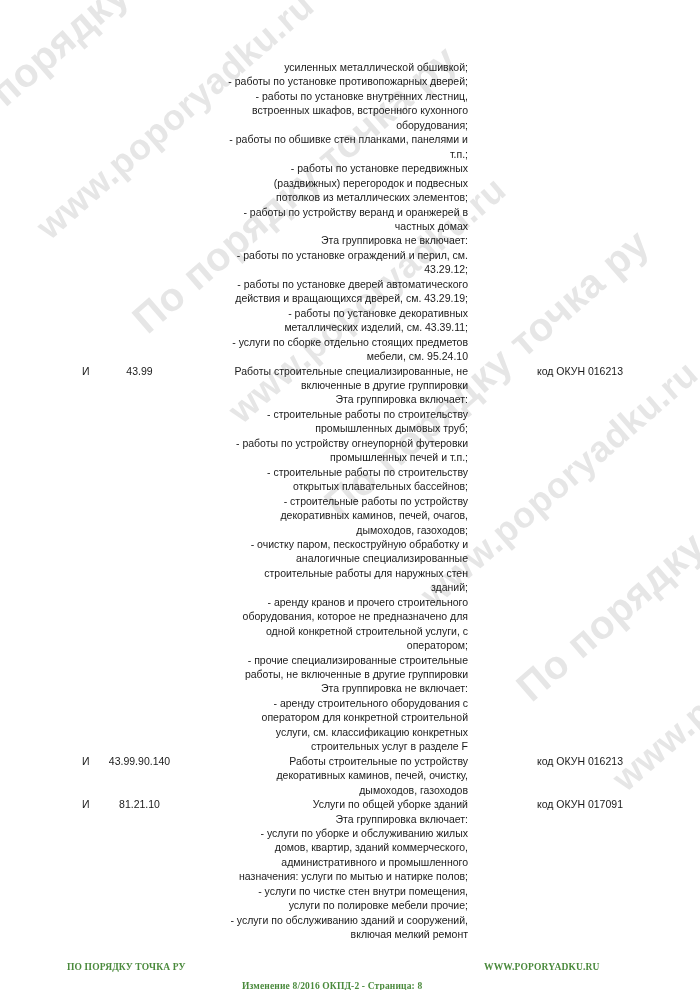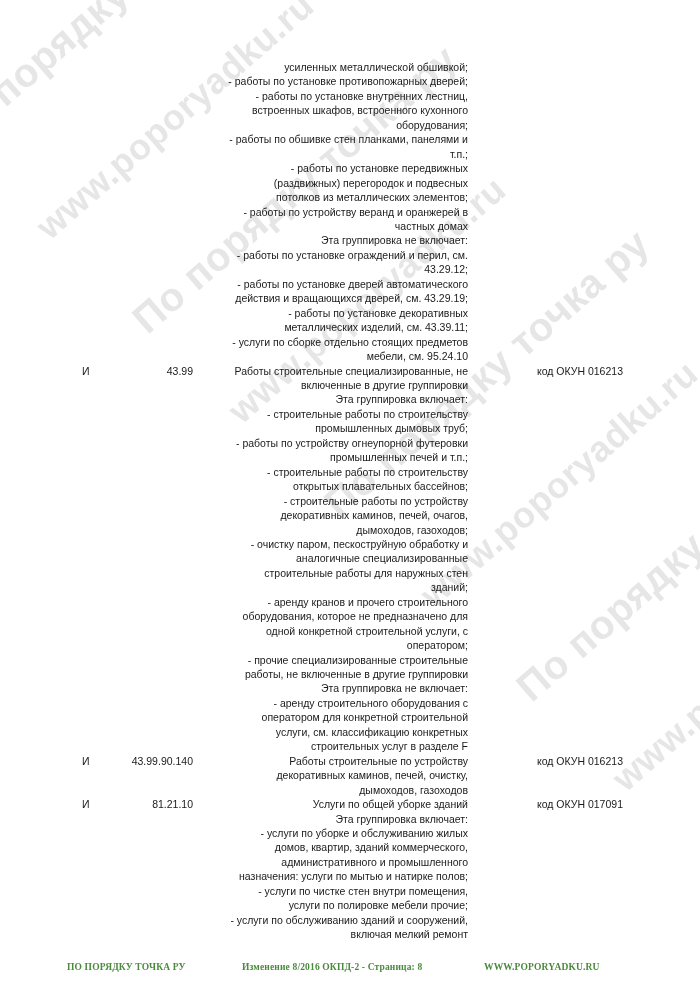--- a/index.html
+++ b/index.html
@@ -64,23 +64,23 @@
     font-size: 10.5px;
     line-height: 14.45px;
   }
 
   .c-flag {
     left: 82px;
     width: 20px;
     text-align: left;
   }
   .c-code {
-    left: 100px;
+    left: 93px;
     width: 93px;
-    text-align: right;
+    text-align: center;
   }
   .c-desc {
     position: relative;
     margin-left: 196px;
     width: 272px;
     font-size: 10.5px;
     line-height: 14.45px;
     white-space: pre-line;
     text-align: right;
   }
@@ -220,16 +220,16 @@
 услуги по полировке мебели прочие;
 - услуги по обслуживанию зданий и сооружений,
 включая мелкий ремонт</div>
       </div>
     </div>
 </div>
 
 <div id="footer">
   <div class="footer-inner">
     <span class="footer-cell" id="footer-left" style="color: rgb(74, 138, 60);">ПО ПОРЯДКУ ТОЧКА РУ</span>
-    <span class="footer-cell" id="footer-center" style="color: rgb(74, 138, 60);">Изменение 8/2016 ОКПД-2 - Страница: 8</span>
+    <span class="footer-cell" id="footer-center" style="color: rgb(74, 138, 60); margin-top: 19px;">Изменение 8/2016 ОКПД-2 - Страница: 8</span>
     <span class="footer-cell" id="footer-right" style="color: rgb(74, 138, 60);">WWW.POPORYADKU.RU</span>
   </div>
 </div>
 
 </body></html>

